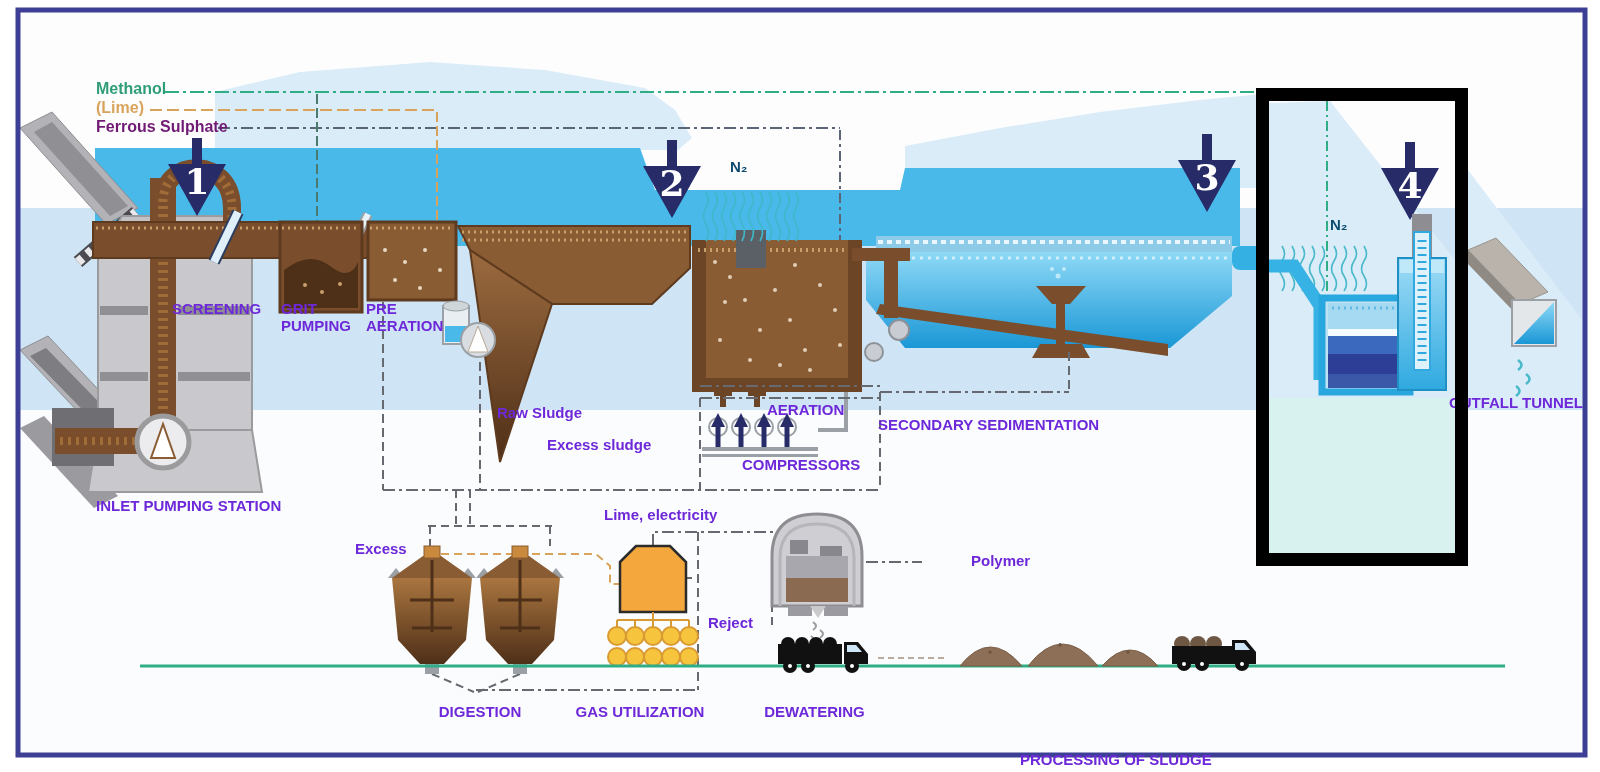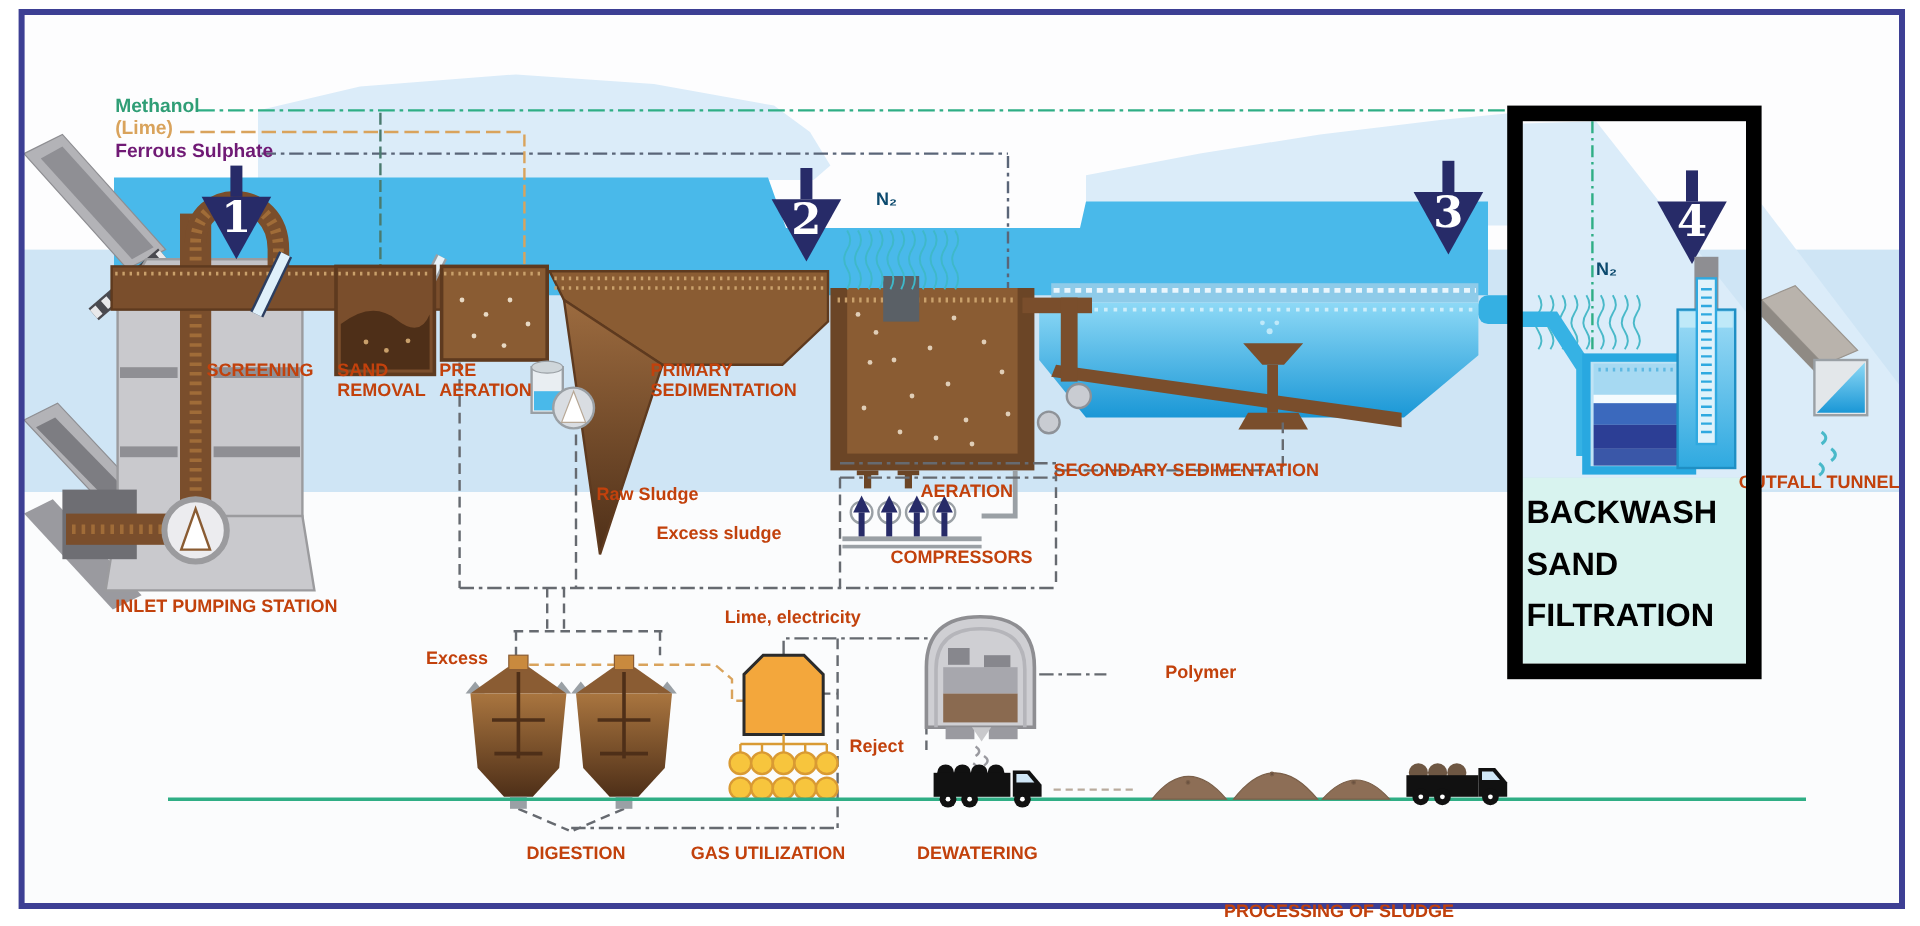--- a/index.html
+++ b/index.html
@@ -1,19 +1,19 @@
 <!DOCTYPE html>
 <html><head>
 <meta charset="utf-8">
 <style>
   html,body{margin:0;padding:0;background:#fff;}
   #stage{position:relative;width:1600px;height:772px;background:#ffffff;overflow:hidden;
          font-family:"Liberation Sans",sans-serif;}
   #diagram-svg{position:absolute;left:0;top:0;z-index:1;}
-  .lbl{position:absolute;z-index:3;font-weight:bold;font-size:15px;color:#c2410c;
+  .lbl{position:absolute;z-index:3;font-weight:bold;font-size:15px;color:#6d28d9;
        line-height:1.15;white-space:nowrap;}
   .wrap{white-space:normal;}
   .center{text-align:center;}
   .chem{font-size:16px;}
   .n2{color:#0c4a6e;font-size:15px;z-index:3;}
   .marker-num{position:absolute;z-index:4;width:58px;text-align:center;
       font-family:"DejaVu Serif",serif;font-weight:bold;font-size:36px;color:#ffffff;}
   .bw-label{position:absolute;z-index:7;font-weight:bold;font-size:27px;color:#000;
       line-height:1.6;width:185px;white-space:normal;}
   #backwash-box{position:absolute;z-index:5;left:1256px;top:88px;width:212px;height:478px;
@@ -426,38 +426,36 @@
 
 <div class="marker-num" style="left:168px;top:160px;">1</div>
 <div class="marker-num" style="left:643px;top:162px;">2</div>
 <div class="marker-num" style="left:1178px;top:156px;">3</div>
 <div class="marker-num" style="left:1381px;top:164px;">4</div>
 
 <div class="lbl n2" style="left:730px;top:158px;">N₂</div>
 <div class="lbl n2" style="left:1330px;top:216px;">N₂</div>
 
 <div class="lbl" style="left:172px;top:300px;">SCREENING</div>
-<div class="lbl wrap" style="left:281px;top:300px;width:86px;">SAND REMOVAL</div>
+<div class="lbl wrap" style="left:281px;top:300px;width:86px;">GRIT PUMPING</div>
 <div class="lbl wrap" style="left:366px;top:300px;width:92px;">PRE AERATION</div>
-<div class="lbl wrap" style="left:542px;top:300px;width:175px;">PRIMARY SEDIMENTATION</div>
 <div class="lbl" style="left:497px;top:404px;">Raw Sludge</div>
 <div class="lbl" style="left:515px;top:436px;margin-left:32px;">Excess sludge</div>
 <div class="lbl" style="left:767px;top:401px;">AERATION</div>
 <div class="lbl" style="left:742px;top:456px;">COMPRESSORS</div>
-<div class="lbl" style="left:878px;top:384px;text-align:center;">SECONDARY SEDIMENTATION</div>
+<div class="lbl" style="left:878px;top:416px;text-align:center;">SECONDARY SEDIMENTATION</div>
 <div class="lbl" style="left:96px;top:497px;">INLET PUMPING STATION</div>
 
 <div class="lbl" style="left:355px;top:540px;">Excess</div>
 <div class="lbl" style="left:604px;top:506px;">Lime, electricity</div>
 <div class="lbl" style="left:708px;top:614px;">Reject</div>
 <div class="lbl" style="left:926px;top:552px;margin-left:45px;">Polymer</div>
 
 <div class="lbl center" style="left:430px;top:703px;width:100px;">DIGESTION</div>
 <div class="lbl center" style="left:570px;top:703px;width:140px;">GAS UTILIZATION</div>
 <div class="lbl center" style="left:757px;top:703px;width:115px;">DEWATERING</div>
 <div class="lbl center" style="left:1020px;top:703px;width:190px;margin-top:48px;">PROCESSING OF SLUDGE</div>
 
 <div class="lbl outfall" style="left:1449px;top:394px;">OUTFALL TUNNEL</div>
 
 <div id="backwash-box"></div>
-<div class="bw-label" style="left:1272px;top:406px;">BACKWASH SAND FILTRATION</div>
 
 </div>
 
 </body></html>

